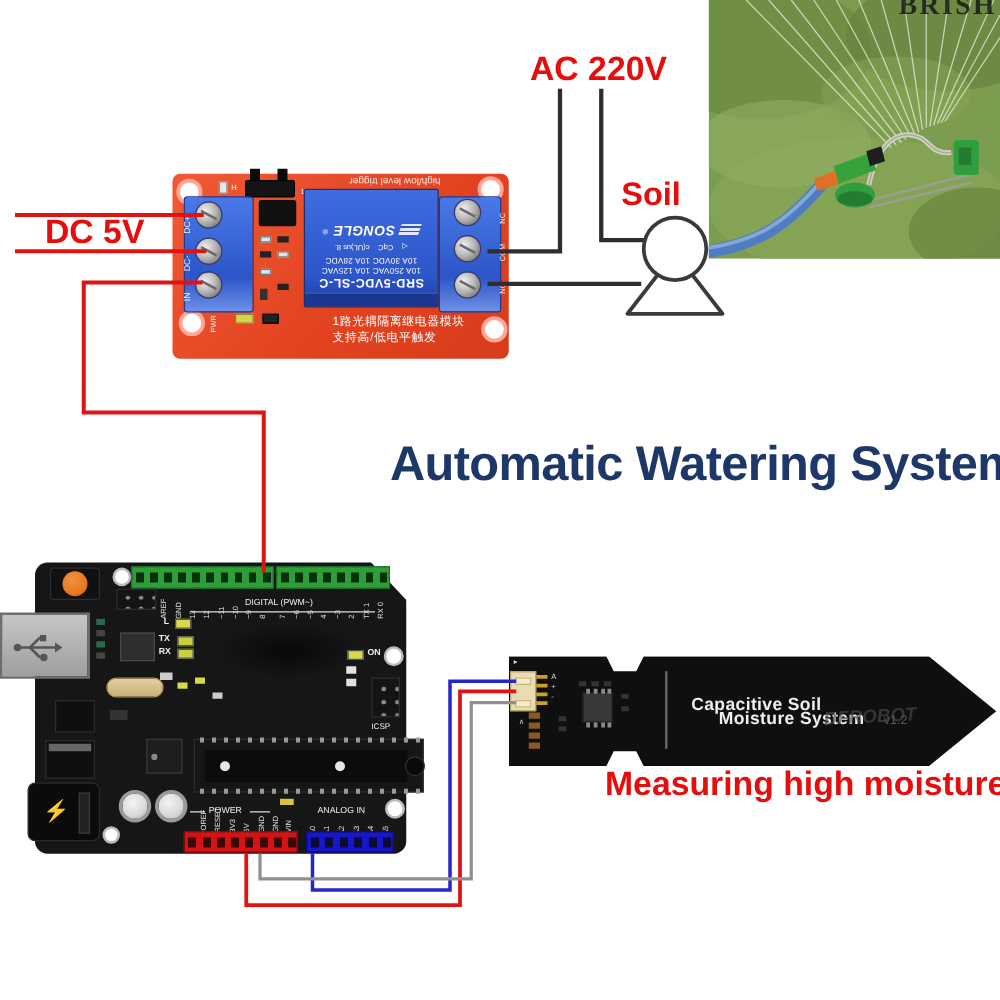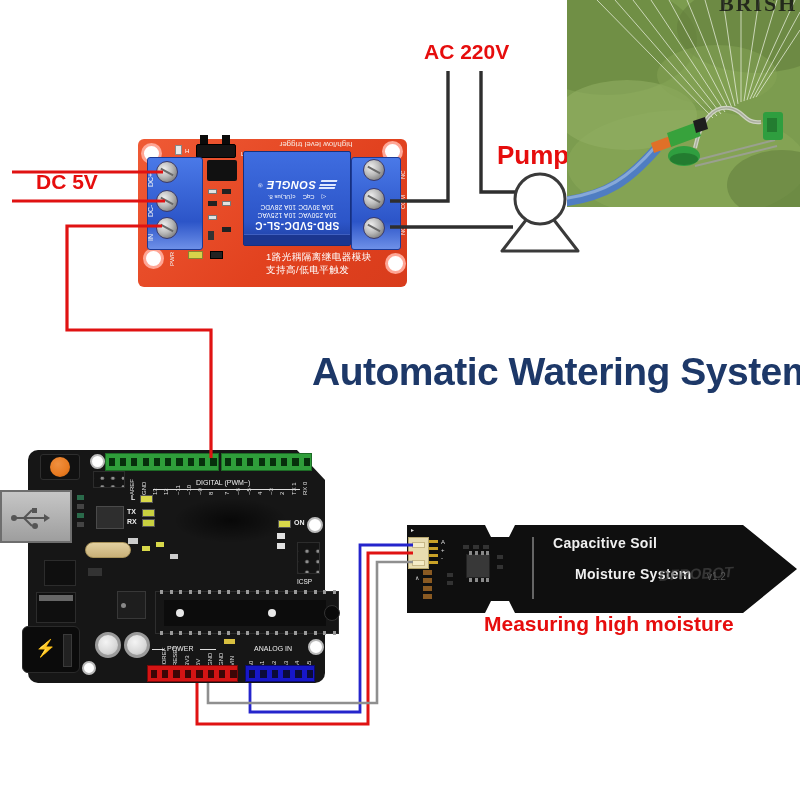--- a/index.html
+++ b/index.html
@@ -1,21 +1,21 @@
 <!DOCTYPE html>
 <html><head>
 <meta charset="utf-8">
 <style>
   * { margin:0; padding:0; box-sizing:border-box; }
   body { background:#fff; font-family:"Liberation Sans", sans-serif; }
   #canvas { position:relative; width:800px; height:800px; background:#ffffff; overflow:hidden; }
   .abs { position:absolute; }
 
   
-  .red-label { position:absolute; color:#e60d0d; font-weight:700; font-size:21px; letter-spacing:0; white-space:nowrap; }
+  .red-label { position:absolute; color:#e60d0d; font-weight:700; font-size:27px; letter-spacing:0; white-space:nowrap; }
   .title { position:absolute; color:#1d3868; font-weight:600; font-size:39px; white-space:nowrap; letter-spacing:-0.5px; }
 
   
   #relay { position:absolute; left:138px; top:139px; width:269px; height:148px;
            background:linear-gradient(135deg,#ef5a35,#e2421f 60%,#d83c1c); border-radius:6px; z-index:2; }
   .rhole { position:absolute; width:21px; height:21px; border-radius:50%; background:#fff; border:3px solid rgba(255,150,130,.85); }
   .tblock { position:absolute; background:linear-gradient(180deg,#4a79e8,#2c55c8 70%,#6e90e8); border:1px solid #1c3a96; border-radius:3px; }
   .screw { position:absolute; width:22px; height:22px; border-radius:50%;
            background:radial-gradient(circle at 35% 35%, #f0f0f0, #b9b9b9 45%, #7d7d7d 80%); border:1px solid #3a3a6a; }
   .screw::after { content:""; position:absolute; left:3px; top:9px; width:14px; height:2px; background:#6a6a6a; transform:rotate(28deg); }
@@ -344,21 +344,21 @@
       <div class="smd" style="left:14px;top:-4px;width:3px;height:4px;background:#8a8a8a;"></div>
       <div class="smd" style="left:19px;top:-4px;width:3px;height:4px;background:#8a8a8a;"></div>
       <div class="smd" style="left:2px;top:23px;width:3px;height:4px;background:#8a8a8a;"></div>
       <div class="smd" style="left:8px;top:23px;width:3px;height:4px;background:#8a8a8a;"></div>
       <div class="smd" style="left:14px;top:23px;width:3px;height:4px;background:#8a8a8a;"></div>
       <div class="smd" style="left:19px;top:23px;width:3px;height:4px;background:#8a8a8a;"></div>
     </div>
     <div class="smd" style="left:90px;top:30px;width:6px;height:4px;background:#333;"></div>
     <div class="smd" style="left:90px;top:40px;width:6px;height:4px;background:#333;"></div>
     <div class="abs" style="left:125px;top:12px;width:1.5px;height:62px;background:#7a7a7a;opacity:.8;"></div>
-    <div class="sensor-text" style="left:146px;top:10px;">Capacitive Soil</div>
+    <div class="sensor-text" style="left:146px;top:30px;">Capacitive Soil</div>
     <div class="sensor-text" style="left:168px;top:41px;">Moisture System</div>
     <div class="abs" style="left:252px;top:40px;font-size:15px;font-style:italic;color:#4a4a4a;opacity:.65;transform:rotate(-3deg);font-weight:700;">DFROBOT</div>
     <div class="abs" style="left:300px;top:46px;font-size:10px;color:#585858;">v1.2</div>
   </div>
 
   <svg class="abs" style="left:0;top:0;z-index:5" width="800" height="800" viewBox="0 0 800 800" fill="none">
 
     <g stroke="#e01212" stroke-width="3.2">
       <polyline points="12,172 163,172"></polyline>
       <polyline points="12,201 165,201"></polyline>
@@ -377,17 +377,17 @@
     </g>
 
     <g>
       <polygon points="540,202 502,251 578,251" fill="#ffffff" stroke="#3a3a3a" stroke-width="3" stroke-linejoin="round"></polygon>
       <circle cx="540" cy="199" r="25" fill="#ffffff" stroke="#3a3a3a" stroke-width="3"></circle>
     </g>
   </svg>
 
   <div class="red-label" style="left:36px;top:170px;">DC 5V</div>
   <div class="red-label" style="left:424px;top:40px;">AC 220V</div>
-  <div class="red-label" style="left:497px;top:140px;font-size:26px;">Pump</div>
+  <div class="red-label" style="left:497px;top:140px;font-size:26px;">Soil</div>
   <div class="title" style="left:312px;top:350px;width:480px;text-align:center;">Automatic Watering System</div>
   <div class="red-label" style="left:484px;top:612px;">Measuring high moisture</div>
 
 </div>
 
 </body></html>

